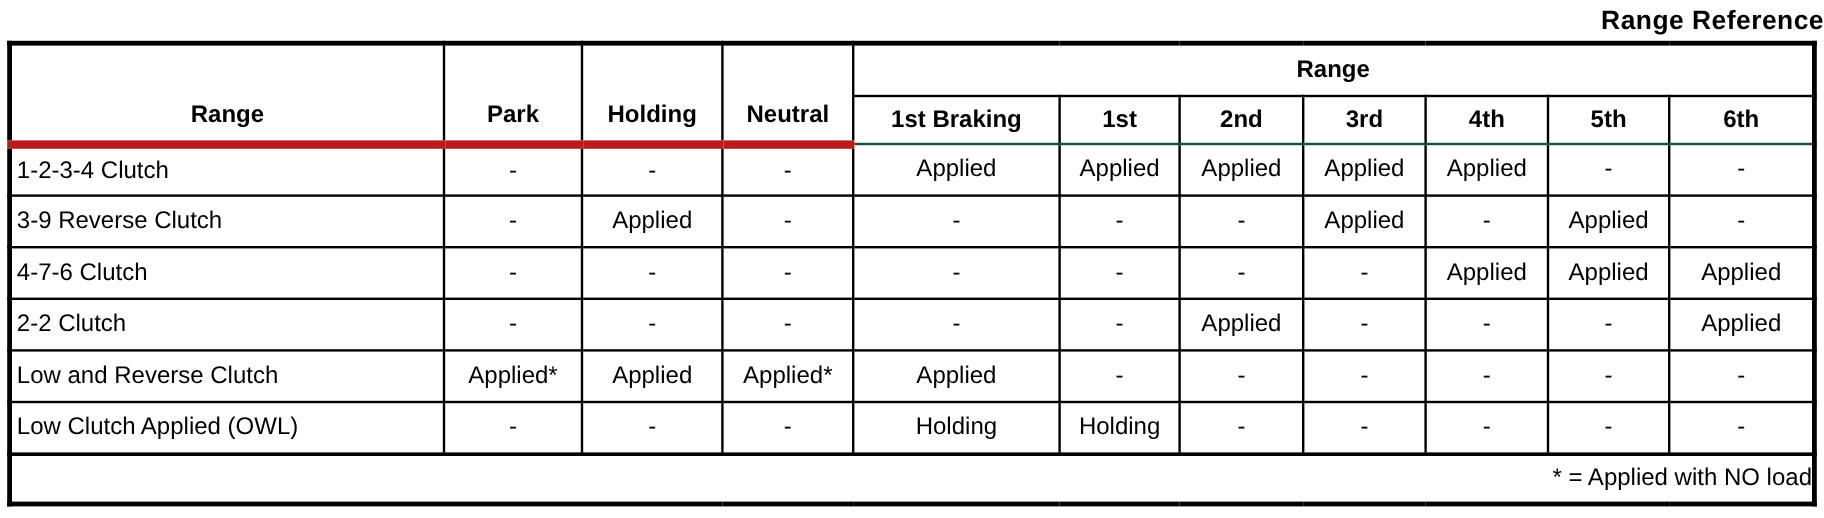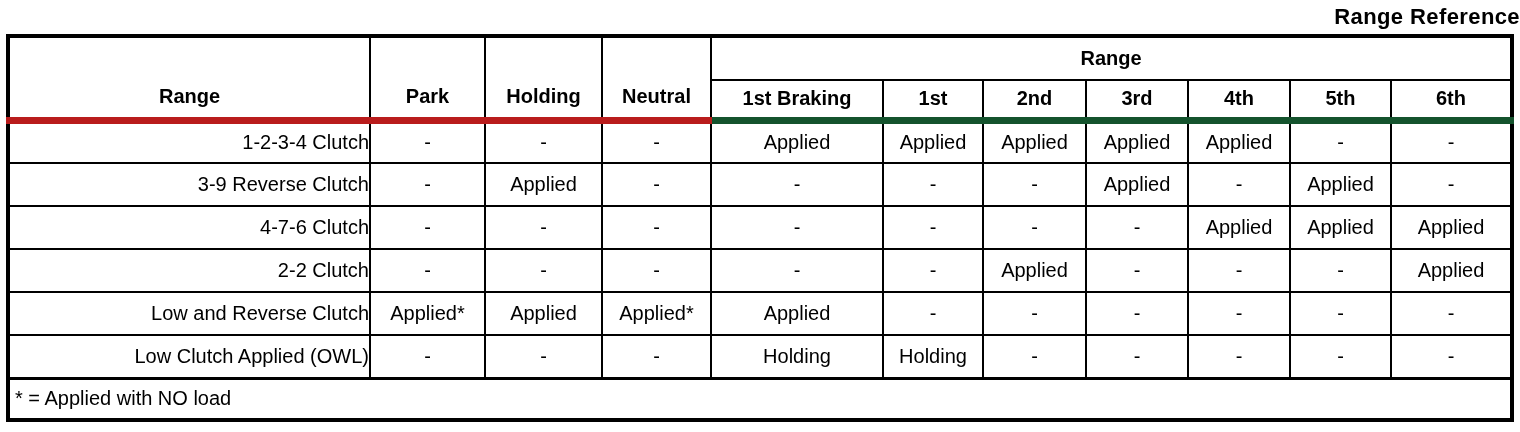--- a/index.html
+++ b/index.html
@@ -43,29 +43,29 @@
   }
   th { font-weight: bold; }
   tr.hdr-group { height: 44px; }
   tr.hdr-group th.merged {
     vertical-align: bottom;
     padding-bottom: 9px;
     border-bottom: 7px solid #b91c1c;
   }
   th.range-head { text-align: center; }
   tr.hdr-sub { height: 40px; }
-  tr.hdr-sub th { border-bottom: 7px solid #14532d; }
+  tr.hdr-sub th { border-bottom: 2px solid #14532d; }
   tbody tr.body-row { height: 43px; }
   td.row-label {
-    text-align: right;
+    text-align: left;
     padding-left: 4px;
   }
   tr.foot-row { height: 42px; }
   tr.foot-row td {
-    text-align: left;
+    text-align: right;
     padding-left: 5px;
     border-top: 3px solid #000000;
   }
 </style>
 </head>
 <body>
 
 <div class="page">
 
   <div class="table-title">Range Reference</div>

